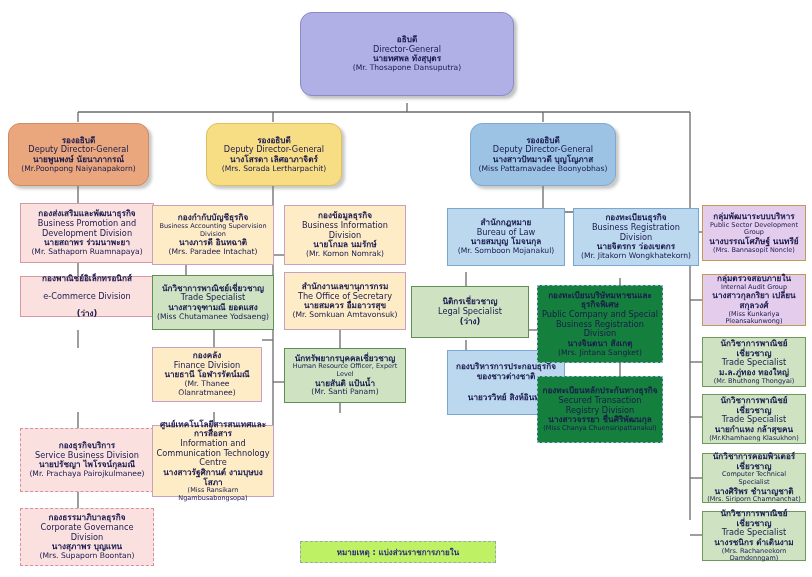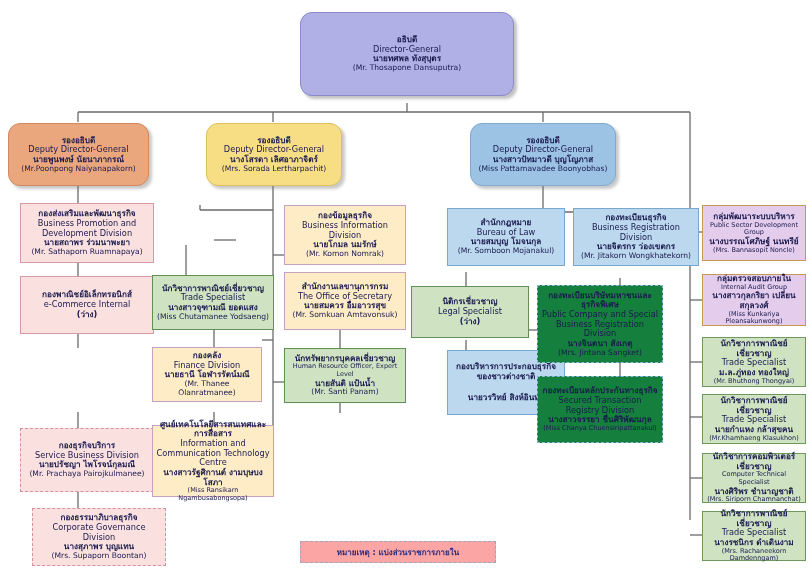--- a/index.html
+++ b/index.html
@@ -44,21 +44,21 @@
   .pink-dash{background:#fae0df;border:1.6px dashed #d98f9f;}
   .cream{background:#fdecc6;border:1.5px solid #c9a0c0;}
   .green{background:#cfe3c2;border:1.5px solid #5f8f52;}
   .blue{background:#bcd8ee;border:1.5px solid #7aa7cd;margin-left:36px;}
   .blue-dash{background:#15803d;border:1.8px dashed #8fb8d9;}
   .purple{background:#e3ccec;border:1.6px solid #c49a53;}
   .green2{background:#cfe3c2;border:1.5px solid #6d9a5c;}
 
   .legend{
     position:absolute;
-    background:#fca5a5;
+    background:#bef264;
     border:1.8px dashed #9aa7b8;
     display:flex;align-items:center;justify-content:center;
     font-size:8px;font-weight:bold;color:#2b2b7a;
     box-sizing:border-box;
   }
 </style>
 </head>
 <body>
 
 <div id="chart">
@@ -157,41 +157,47 @@
     <span class="l pa">(Miss Pattamavadee Boonyobhas)</span>
   </div>
 
   <div class="box pink" style="left:20px;top:203px;width:134px;height:60px;">
     <span class="l th">กองส่งเสริมและพัฒนาธุรกิจ</span>
     <span class="l en">Business Promotion and Development Division</span>
     <span class="l na">นายสถาพร ร่วมนาพะยา</span>
     <span class="l pa">(Mr. Sathaporn Ruamnapaya)</span>
   </div>
 
-  <div class="box pink" style="left:20px;top:276px;width:134px;height:58px;">
+  <div class="box pink" style="left:20px;top:276px;width:134px;height:41px;gap:8px;">
     <span class="l th">กองพาณิชย์อิเล็กทรอนิกส์</span>
-    <span class="l en">e-Commerce Internal</span>
+    <span class="l en">e-Commerce Division</span>
     <span class="l na">(ว่าง)</span>
   </div>
 
 
   <div class="box pink-dash" style="left:20px;top:428px;width:134px;height:64px;">
     <span class="l th">กองธุรกิจบริการ</span>
     <span class="l en">Service Business Division</span>
     <span class="l na">นายปรัชญา ไพโรจน์กุลมณี</span>
     <span class="l pa">(Mr. Prachaya Pairojkulmanee)</span>
   </div>
 
-  <div class="box pink-dash" style="left:32px;top:508px;width:134px;height:58px;">
+  <div class="box pink-dash" style="left:20px;top:508px;width:134px;height:58px;">
     <span class="l th">กองธรรมาภิบาลธุรกิจ</span>
     <span class="l en">Corporate Governance Division</span>
     <span class="l na">นางสุภาพร บุญแทน</span>
     <span class="l pa">(Mrs. Supaporn Boontan)</span>
   </div>
 
+  <div class="box cream" style="left:152px;top:205px;width:122px;height:60px;">
+    <span class="l th">กองกำกับบัญชีธุรกิจ</span>
+    <span class="l tiny">Business Accounting Supervision Division</span>
+    <span class="l na">นางภารดี อินทฉาติ</span>
+    <span class="l pa">(Mrs. Paradee Intachat)</span>
+  </div>
 
   <div class="box green" style="left:152px;top:275px;width:122px;height:55px;">
     <span class="l th">นักวิชาการพาณิชย์เชี่ยวชาญ</span>
     <span class="l en">Trade Specialist</span>
     <span class="l na">นางสาวจุฑามณี ยอดแสง</span>
     <span class="l pa">(Miss Chutamanee Yodsaeng)</span>
   </div>
 
   <div class="box cream" style="left:152px;top:347px;width:110px;height:55px;">
     <span class="l th">กองคลัง</span>

